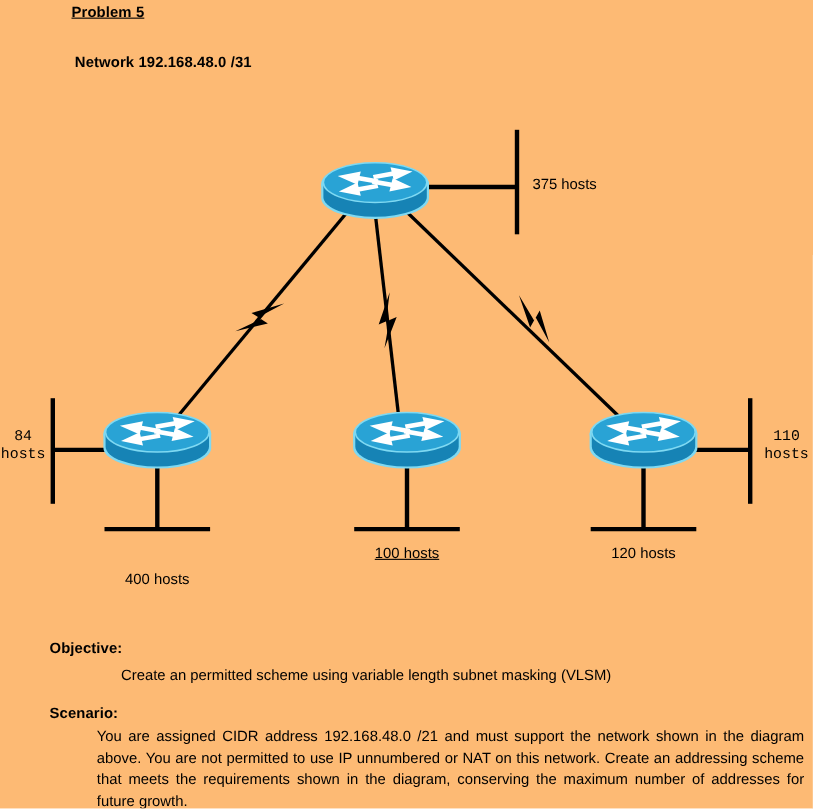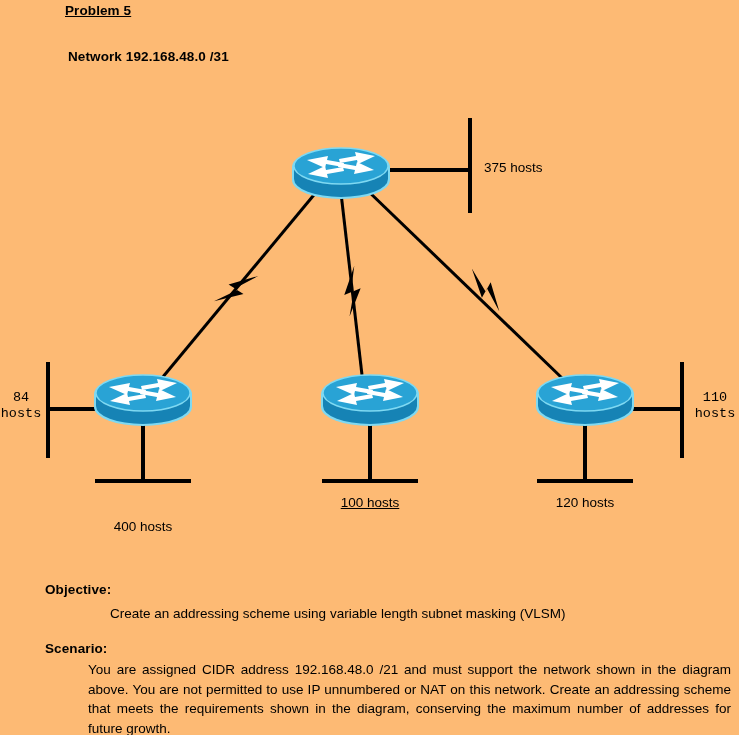--- a/index.html
+++ b/index.html
@@ -166,18 +166,18 @@
   <div class="hostlabel two-line" style="left:692px; top:390px; width:46px;">
     <div>110</div>
     <div>hosts</div>
   </div>
 
   <div class="hostlabel center" style="left:83px; top:495px; width:120px;margin-top:24px;">400 hosts</div>
   <div class="hostlabel center" style="left:310px; top:495px; width:120px;text-decoration:underline;">100 hosts</div>
   <div class="hostlabel center" style="left:525px; top:495px; width:120px;">120 hosts</div>
 
   <div class="sec-head" style="left:45px; top:582px;">Objective:</div>
-  <div class="sec-body" style="left:110px; top:604px; width:620px;">Create an addressing scheme using variable length subnet masking (VLSM)</div>
+  <div class="sec-body" style="left:110px; top:604px; width:620px;">Create an permitted scheme using variable length subnet masking (VLSM)</div>
 
   <div class="sec-head" style="left:45px; top:641px;">Scenario:</div>
   <div class="sec-body" style="left:88px; top:660px; width:643px;">You are assigned  CIDR address 192.168.48.0 /21 and must support the network shown in the diagram above. You are not permitted to use IP unnumbered or NAT on this network. Create an addressing scheme that meets the requirements shown in the diagram, conserving the maximum number of addresses for future growth.</div>
 
 </div>
 
 </body></html>

